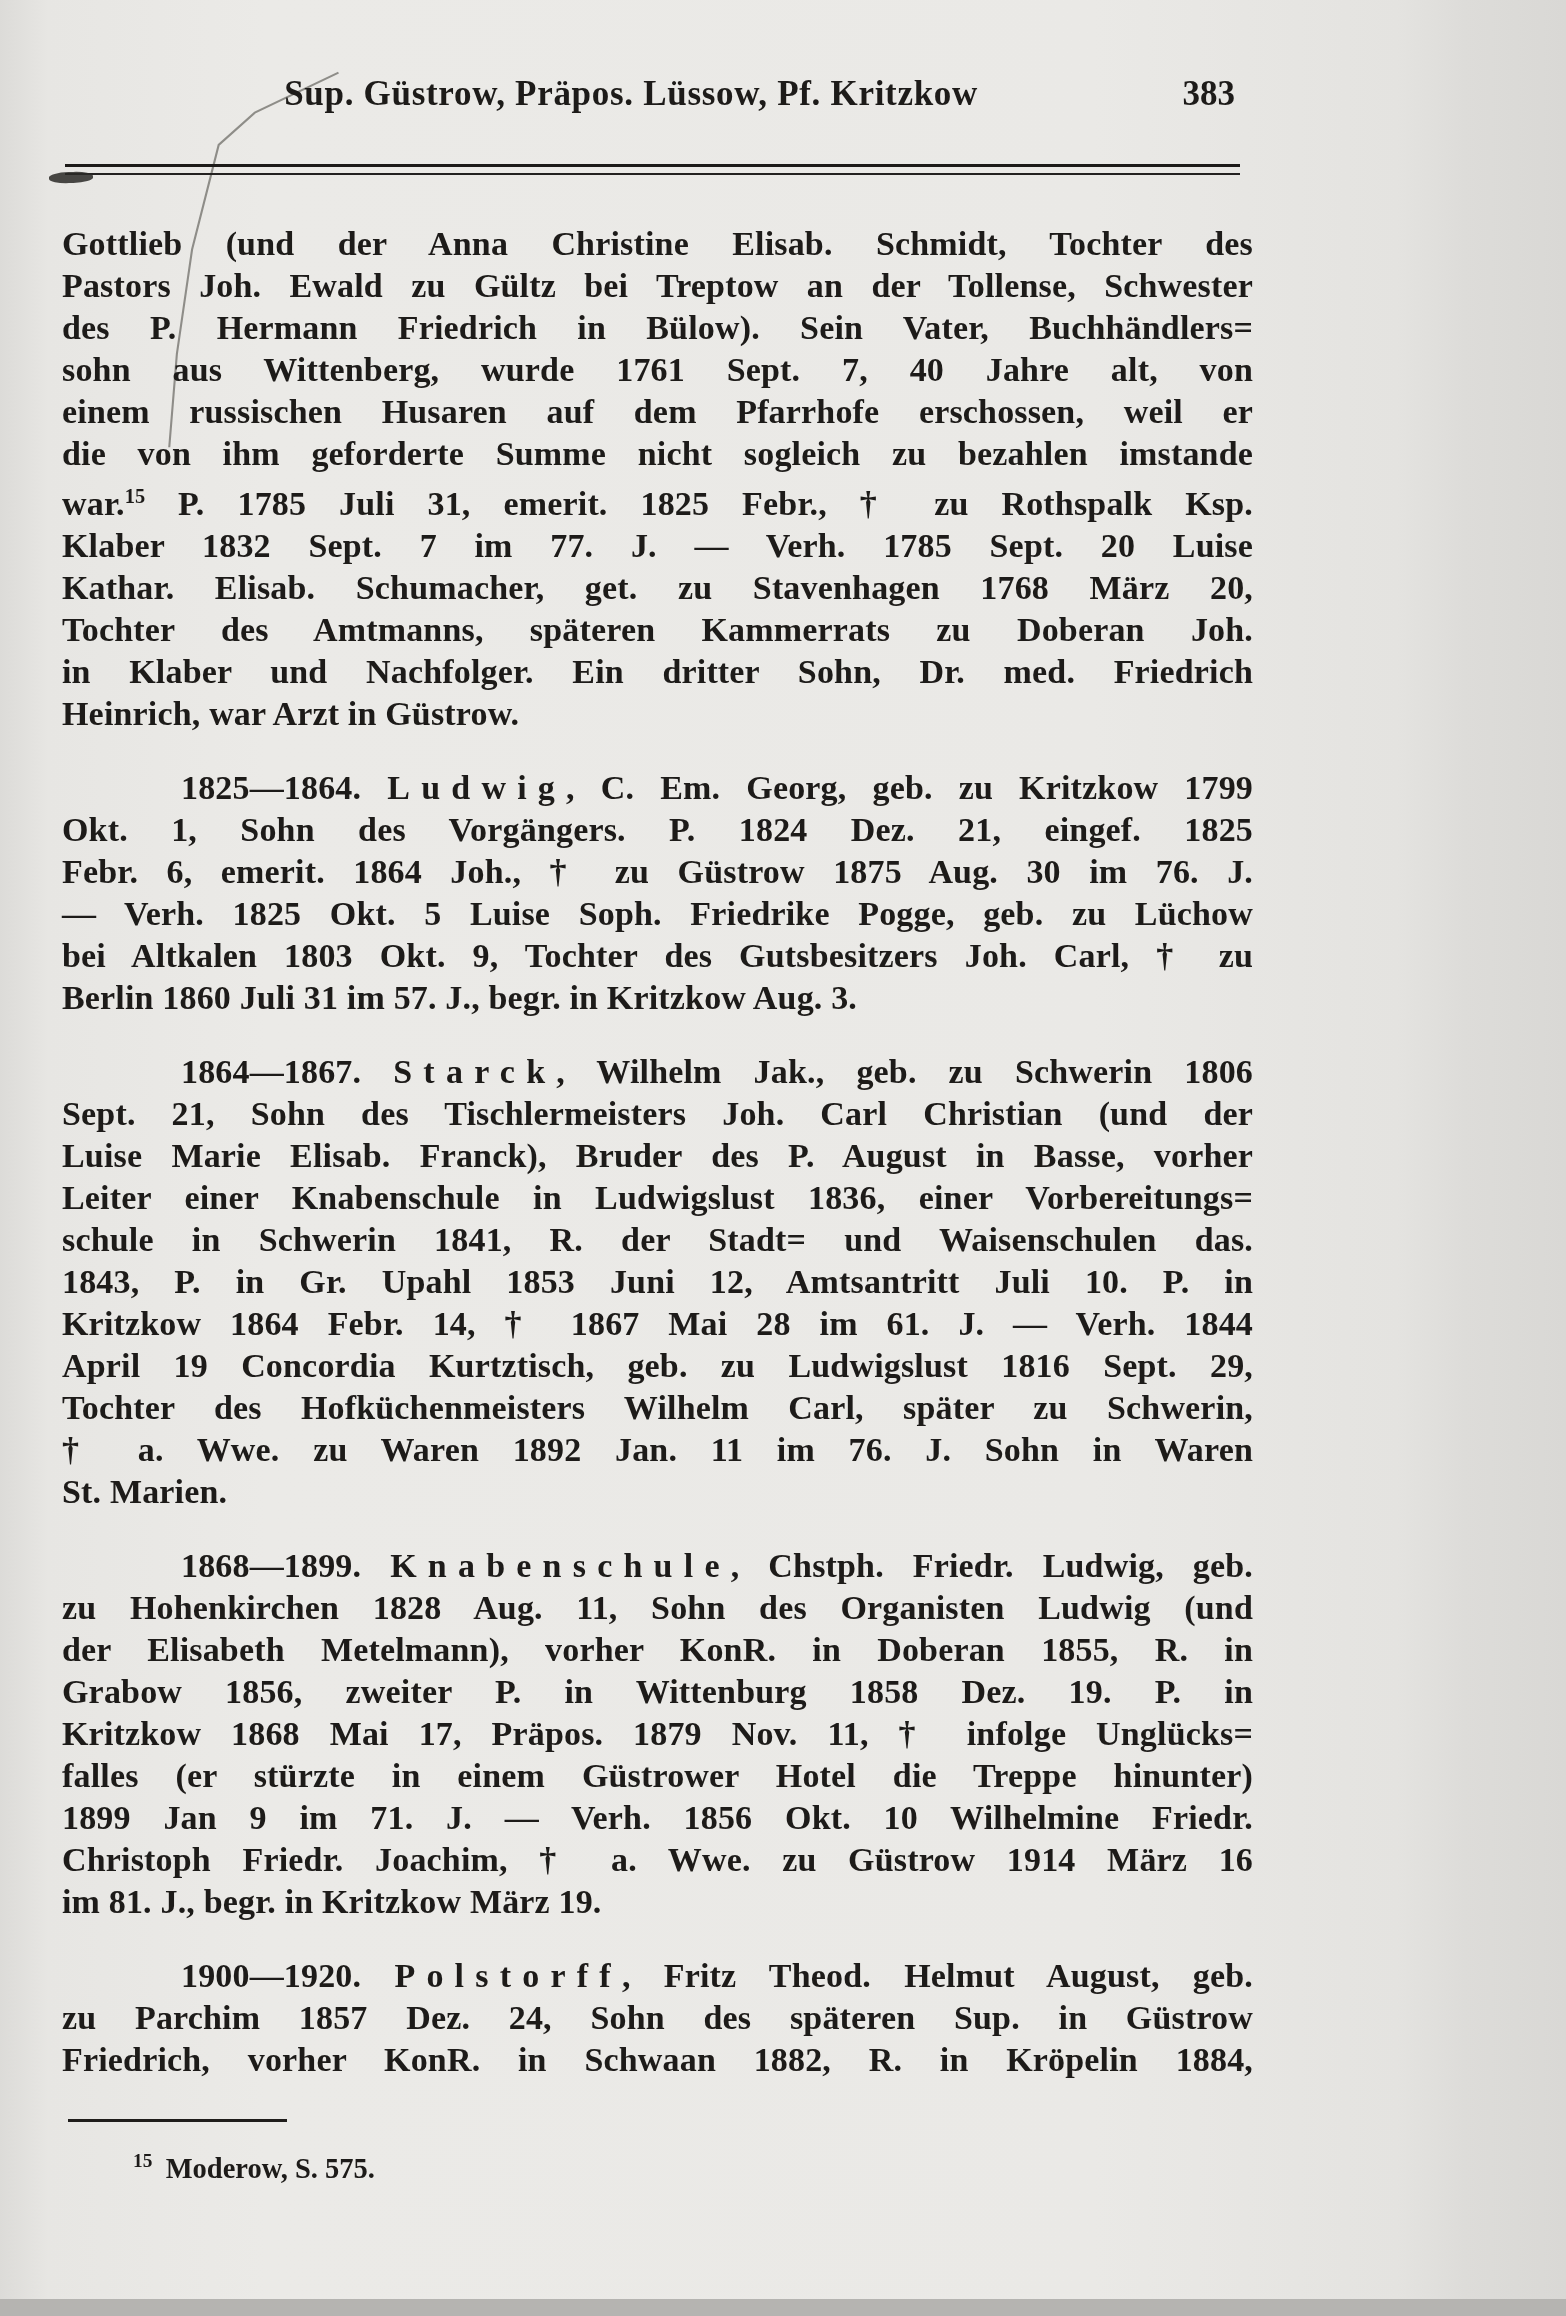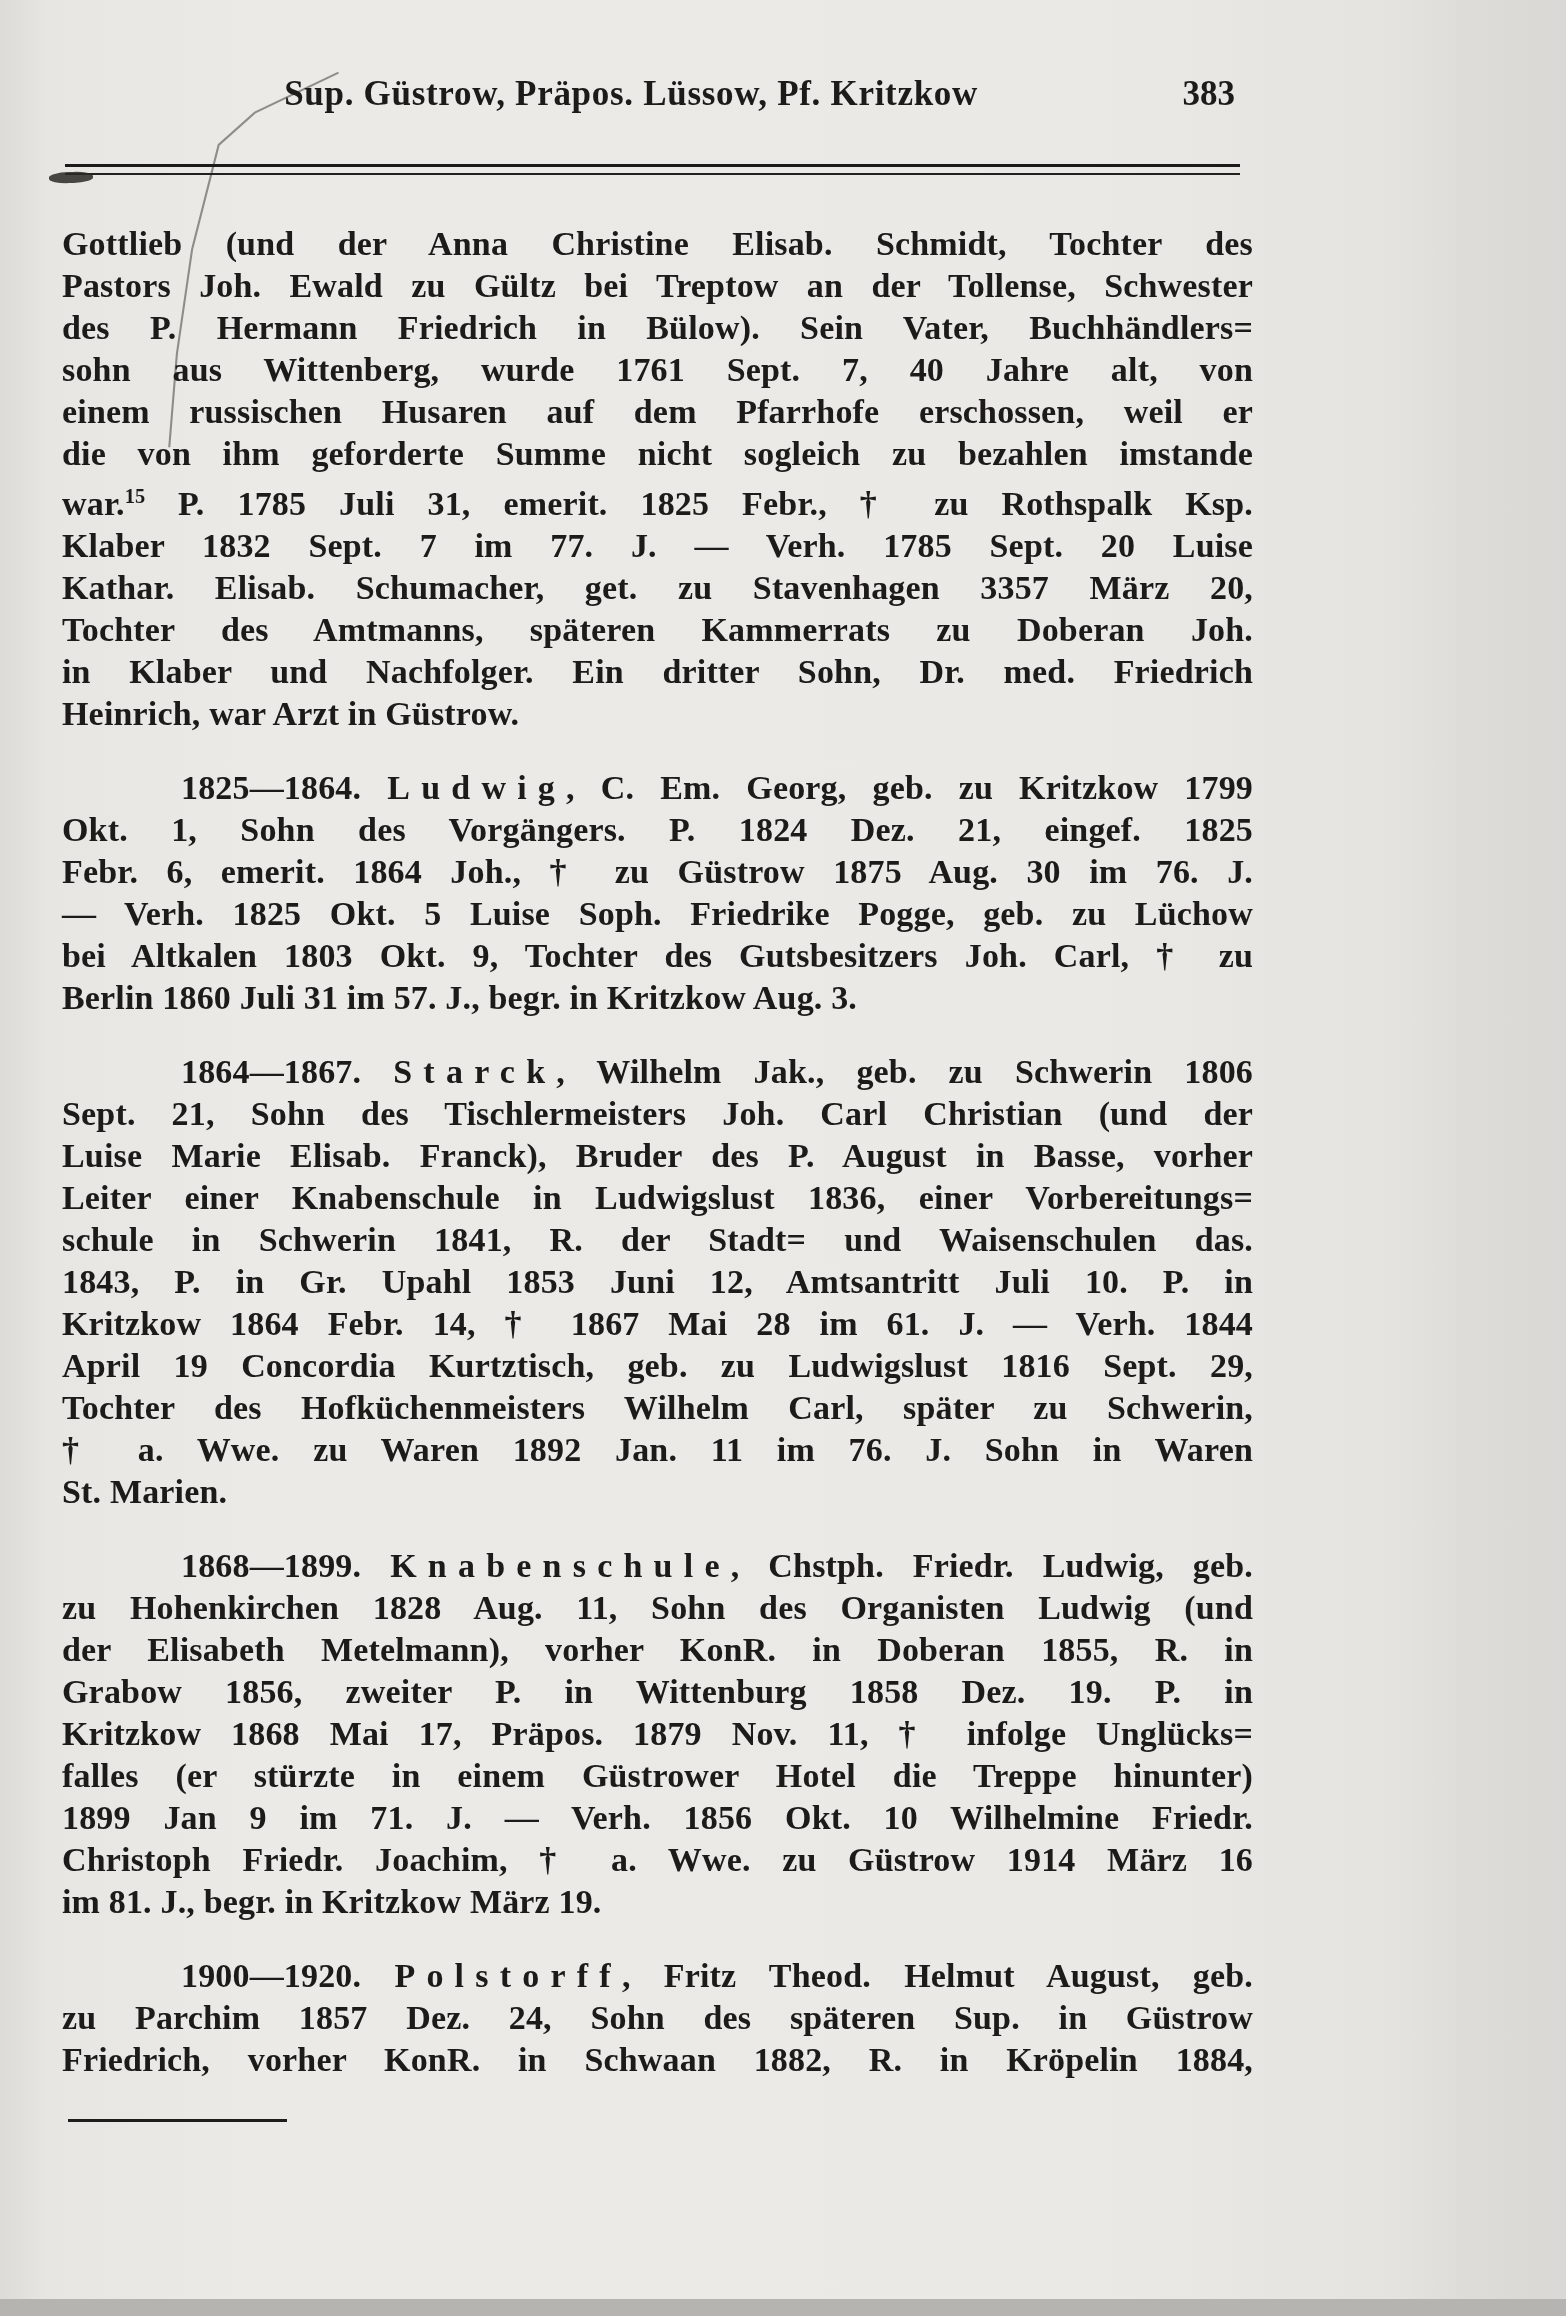--- a/index.html
+++ b/index.html
@@ -114,21 +114,21 @@
   <div class="body-text" id="body-text">
       <div class="paragraph">
         <div class="line"><span>Gottlieb (und der Anna Christine Elisab. Schmidt, Tochter des</span></div>
         <div class="line"><span>Pastors Joh. Ewald zu Gültz bei Treptow an der Tollense, Schwester</span></div>
         <div class="line"><span>des P. Hermann Friedrich in Bülow). Sein Vater, Buchhändlers=</span></div>
         <div class="line"><span>sohn aus Wittenberg, wurde 1761 Sept. 7, 40 Jahre alt, von</span></div>
         <div class="line"><span>einem russischen Husaren auf dem Pfarrhofe erschossen, weil er</span></div>
         <div class="line"><span>die von ihm geforderte Summe nicht sogleich zu bezahlen imstande</span></div>
         <div class="line"><span>war.</span><span class="sup">15</span><span> P. 1785 Juli 31, emerit. 1825 Febr., † zu Rothspalk Ksp.</span></div>
         <div class="line"><span>Klaber 1832 Sept. 7 im 77. J. — Verh. 1785 Sept. 20 Luise</span></div>
-        <div class="line"><span>Kathar. Elisab. Schumacher, get. zu Stavenhagen 3357 März 20,</span></div>
+        <div class="line"><span>Kathar. Elisab. Schumacher, get. zu Stavenhagen 1768 März 20,</span></div>
         <div class="line"><span>Tochter des Amtmanns, späteren Kammerrats zu Doberan Joh.</span></div>
         <div class="line"><span>in Klaber und Nachfolger. Ein dritter Sohn, Dr. med. Friedrich</span></div>
         <div class="line last"><span>Heinrich, war Arzt in Güstrow.</span></div>
       </div>
       <div class="paragraph spaced-before">
         <div class="line indent"><span>1825—1864. </span><span class="spaced">Ludwig</span><span>, C. Em. Georg, geb. zu Kritzkow 1799</span></div>
         <div class="line"><span>Okt. 1, Sohn des Vorgängers. P. 1824 Dez. 21, eingef. 1825</span></div>
         <div class="line"><span>Febr. 6, emerit. 1864 Joh., † zu Güstrow 1875 Aug. 30 im 76. J.</span></div>
         <div class="line"><span>— Verh. 1825 Okt. 5 Luise Soph. Friedrike Pogge, geb. zu Lüchow</span></div>
         <div class="line"><span>bei Altkalen 1803 Okt. 9, Tochter des Gutsbesitzers Joh. Carl, † zu</span></div>
@@ -159,16 +159,17 @@
         <div class="line last"><span>im 81. J., begr. in Kritzkow März 19.</span></div>
       </div>
       <div class="paragraph spaced-before">
         <div class="line indent"><span>1900—1920. </span><span class="spaced">Polstorff</span><span>, Fritz Theod. Helmut August, geb.</span></div>
         <div class="line"><span>zu Parchim 1857 Dez. 24, Sohn des späteren Sup. in Güstrow</span></div>
         <div class="line"><span>Friedrich, vorher KonR. in Schwaan 1882, R. in Kröpelin 1884,</span></div>
       </div>
     </div>
 
   <div class="footnote-rule"></div>
+  <div class="footnote" id="footnote"><span class="sup">15</span><span>Moderow, S. 575.</span></div>
 
   <div class="scan-band"></div>
 </div>
 
 
 </body></html>

